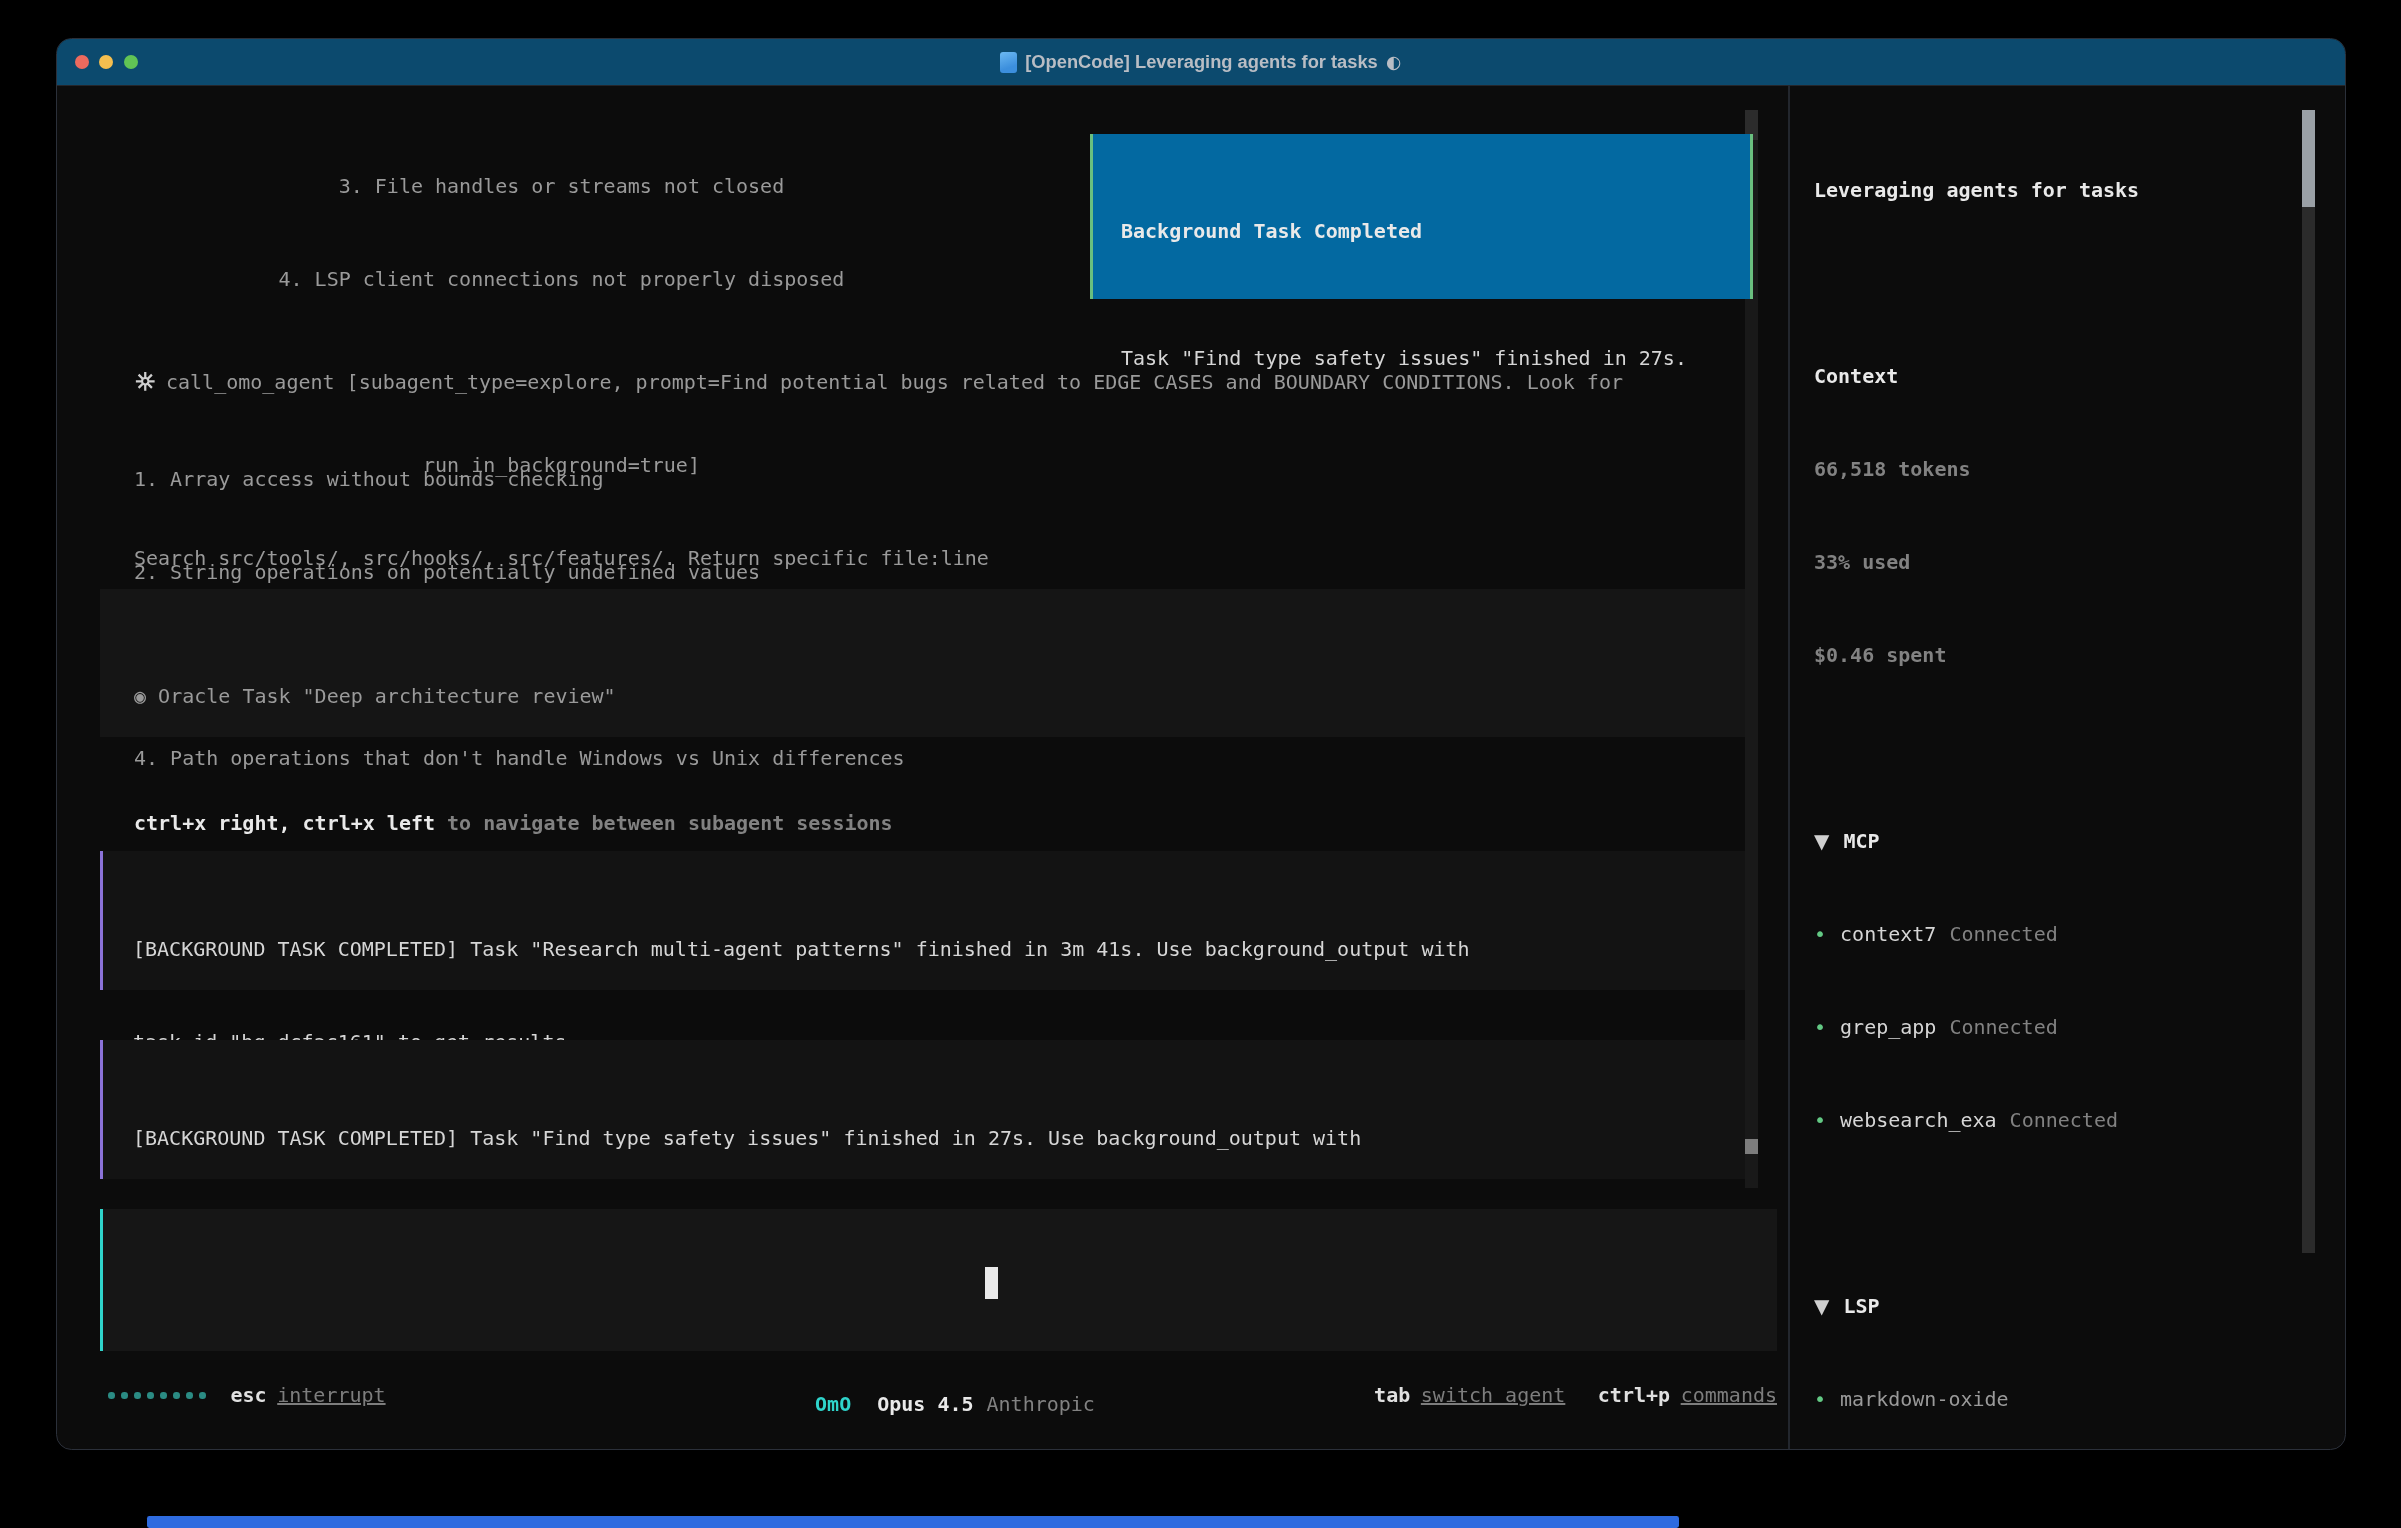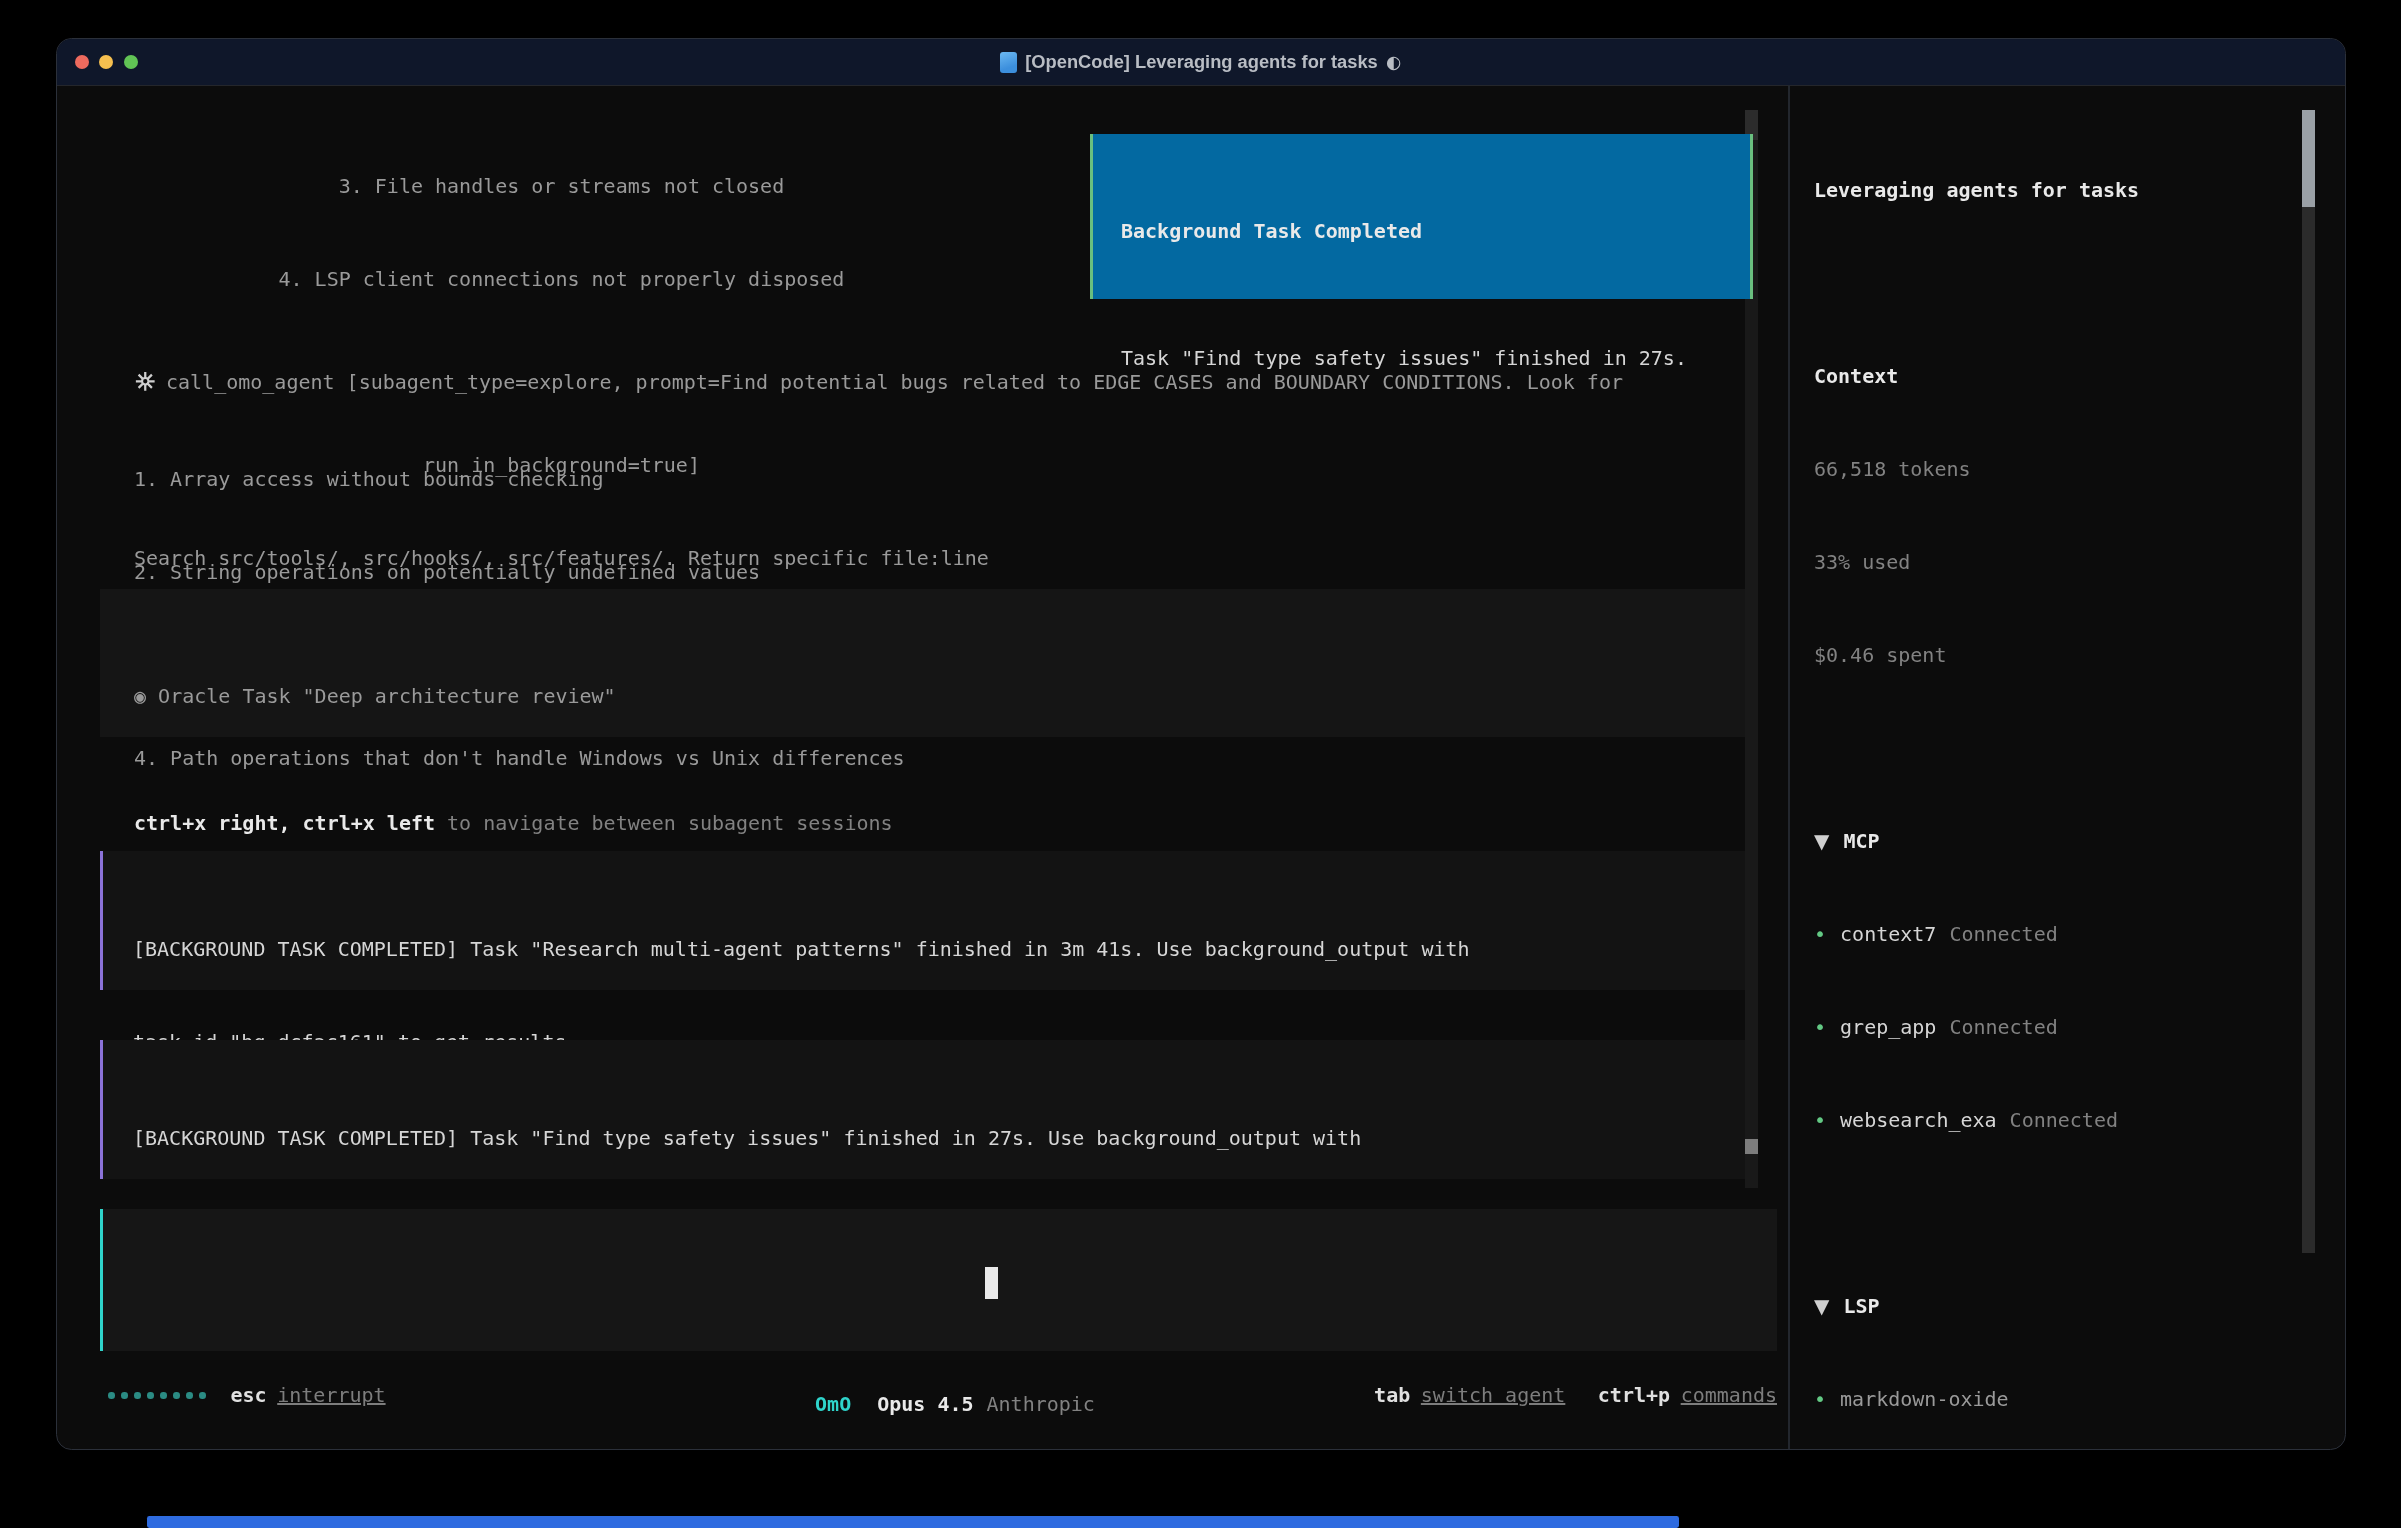--- a/index.html
+++ b/index.html
@@ -1,33 +1,33 @@
 <!DOCTYPE html>
 <html style="font-size:9.5px"><head>
 <meta charset="utf-8">
 <style>
   html,body{margin:0;padding:0;background:#000;}
   .screen{position:relative;width:2401px;height:1528px;background:#000;overflow:hidden;
           font-family:"DejaVu Sans Mono",monospace;}
   .window{position:absolute;left:56px;top:38px;width:2290px;height:1412px;
           background:#0c0c0c;border:1.2px solid #2b303a;border-radius:15.4px;box-sizing:border-box;overflow:hidden;}
   
-  .titlebar{position:absolute;left:0;top:0;right:0;height:46px;background:#0f172a;
+  .titlebar{position:absolute;left:0;top:0;right:0;height:46px;background:#0c4a6e;
             border-bottom:1.2px solid #24262b;display:flex;align-items:center;}
   .traffic{position:absolute;left:17.7px;top:0;height:46px;display:flex;align-items:center;gap:10.6px;}
   .tl{width:14px;height:14px;border-radius:50%;display:inline-block;}
   .tl.red{background:#ed6a5e;} .tl.yellow{background:#f5bf4f;} .tl.green{background:#61c455;}
   .titlewrap{margin:0 auto;display:flex;align-items:center;gap:8.3px;
              font-family:"Liberation Sans",sans-serif;font-size:18.3px;font-weight:700;color:#b9bdc4;}
   .doc-icon{width:16.5px;height:21px;border-radius:3px;background:linear-gradient(160deg,#6cb9f2 0%,#3c8fdd 70%);
             display:inline-block;}
   .title-progress{font-family:"DejaVu Sans",sans-serif;font-size:17.7px;color:#b9bdc4;}
   
   .mono{font-size:20px;line-height:31px;white-space:pre-wrap;}
-  .t-gray{color:#9a9a9a;} .t-dim{color:#828282;} .t-mid{color:#d6d6d6;}
+  .t-gray{color:#9a9a9a;} .t-dim{color:#828282;font-weight:bold;} .t-mid{color:#d6d6d6;}
   .t-bright{color:#e9e9e9;font-weight:700;} .t-cyan{color:#2fd4cb;font-weight:700;}
   .abs{position:absolute;}
   
   .toast{position:absolute;left:1033px;top:95px;width:663px;height:165px;background:#0369a1;
          border-left:3.5px solid #6abf7f;border-right:3.5px solid #6abf7f;box-sizing:border-box;z-index:5;}
   .toast .title{margin:19.5px 0 0 28px;color:#e9e9e9;font-weight:700;}
   .toast .body{margin:34px 0 0 28px;color:#d6d6d6;}
   
   .panel{position:absolute;left:43px;width:1651px;background:#151515;box-sizing:border-box;}
   .oracle{top:550px;height:148px;padding:29.5px 0 0 34px;}

